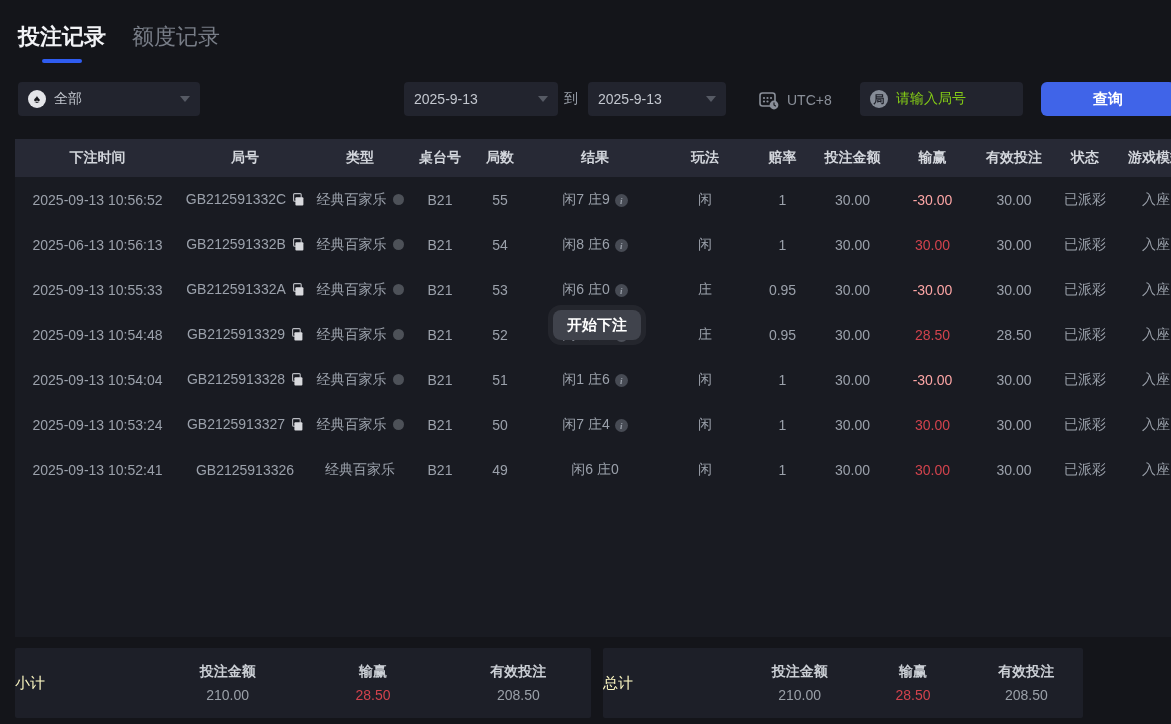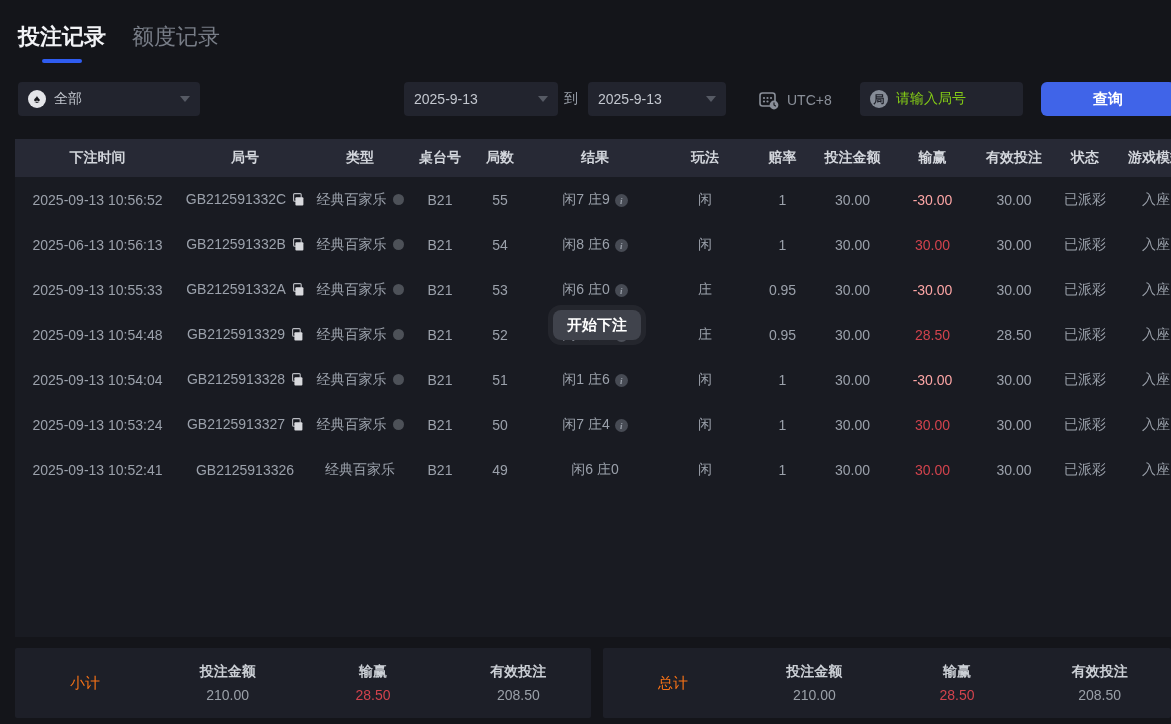--- a/index.html
+++ b/index.html
@@ -59,22 +59,22 @@
               font-style:italic; align-items:center; justify-content:center;
               margin-left:5px; vertical-align:0px; cursor:pointer; }
   
   .tooltip { position:absolute; left:553px; top:298px; height:30px; padding:0 14px;
              background:#40434c; border-radius:8px; color:#fff; font-size:15px; font-weight:bold;
              display:flex; align-items:center; box-shadow:0 0 0 5px rgba(120,124,134,0.12); z-index:5;margin-top:12px; }
   
   .summary-card { position:absolute; top:648px; height:70px; background:#1d1f28; border-radius:2px;
                   display:flex; align-items:center; }
   .summary-card.left  { left:15px;  width:576px; }
-  .summary-card.right { left:603px; width:568px; }
-  .summary-title { width:140px; text-align:center; font-size:15px; color:#f97316; }
+  .summary-card.right { left:603px; width:480px; }
+  .summary-title { width:140px; text-align:left; font-size:15px; color:#fef9c3; }
   .stat { flex:1; text-align:center; }
   .stat .lbl { font-size:14px; font-weight:bold; color:#ccd0d6; margin-bottom:6px; }
   .stat .val { font-size:14px; color:#9aa0a8;text-align:center; }
   .stat .val.red { color:#d2434d; }
 </style>
 </head>
 <body>
 
 <div class="tabs">
   <div class="tab active">

